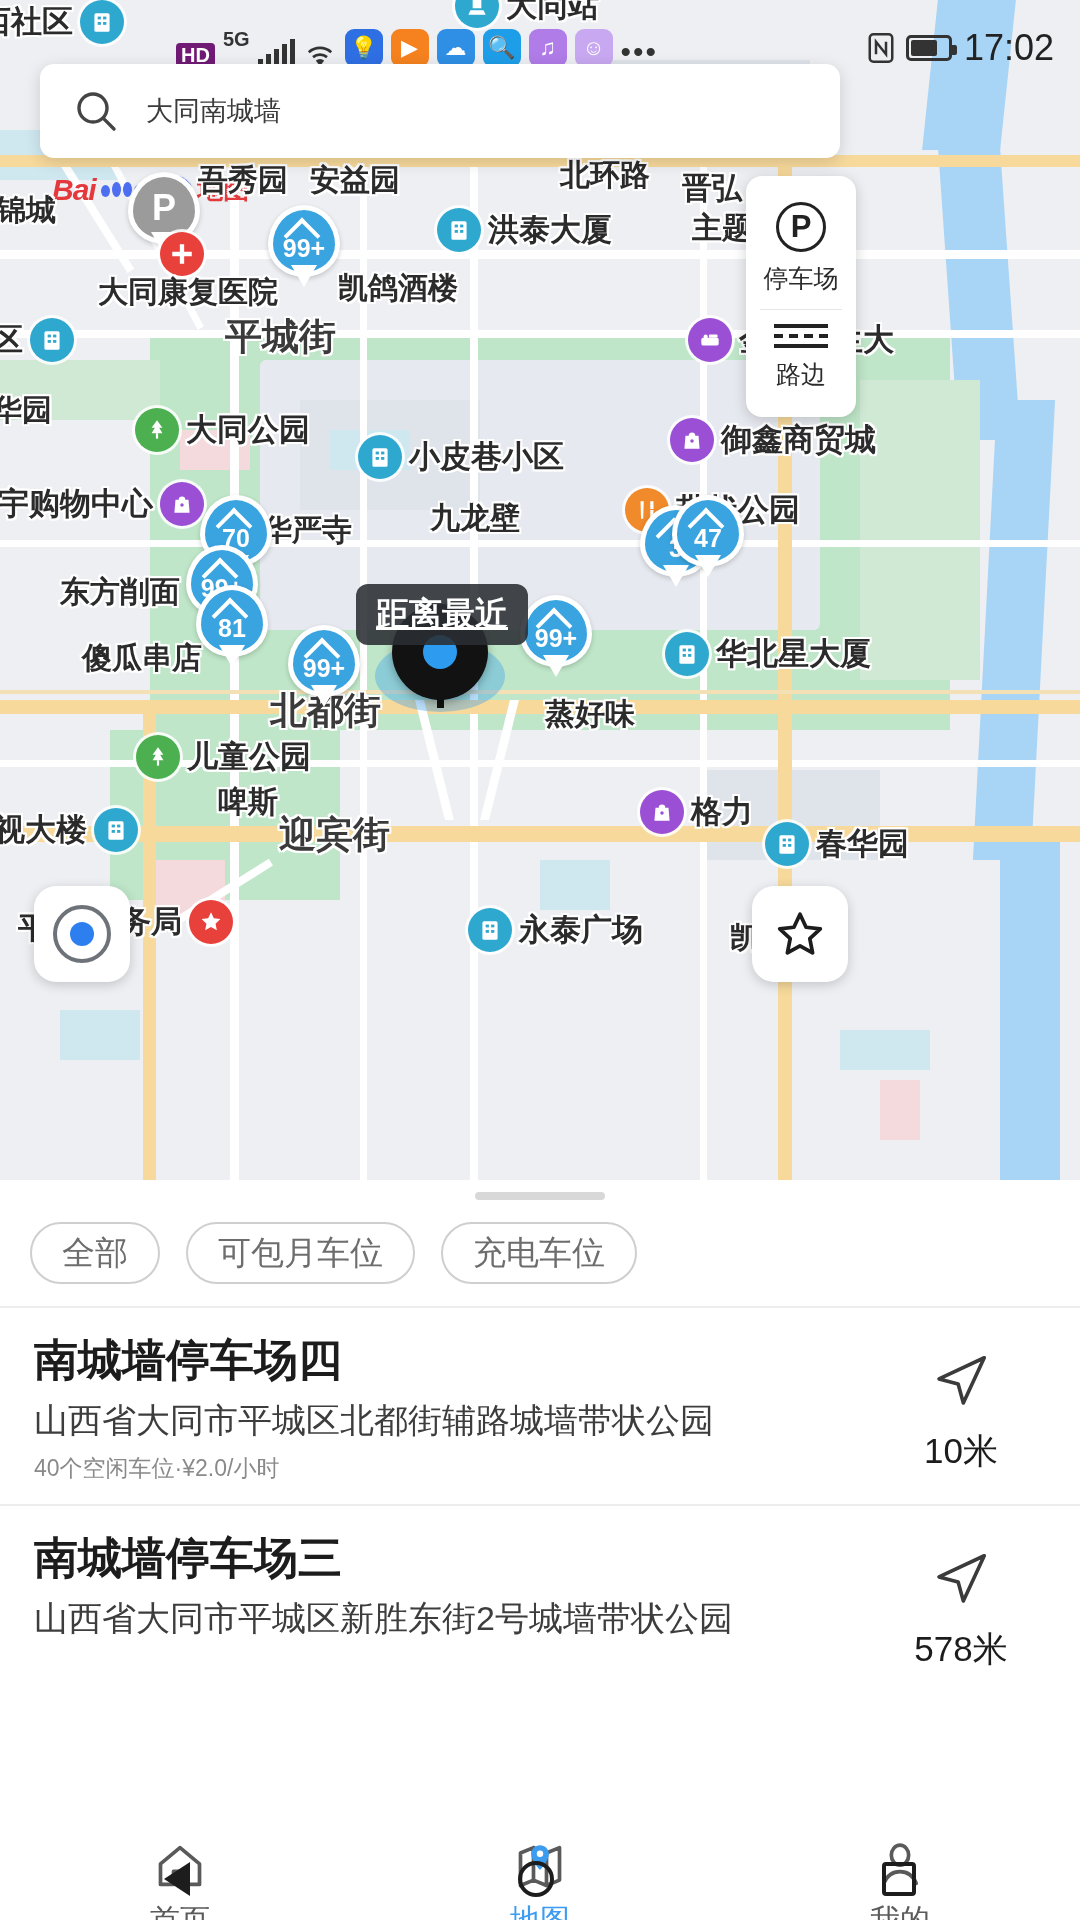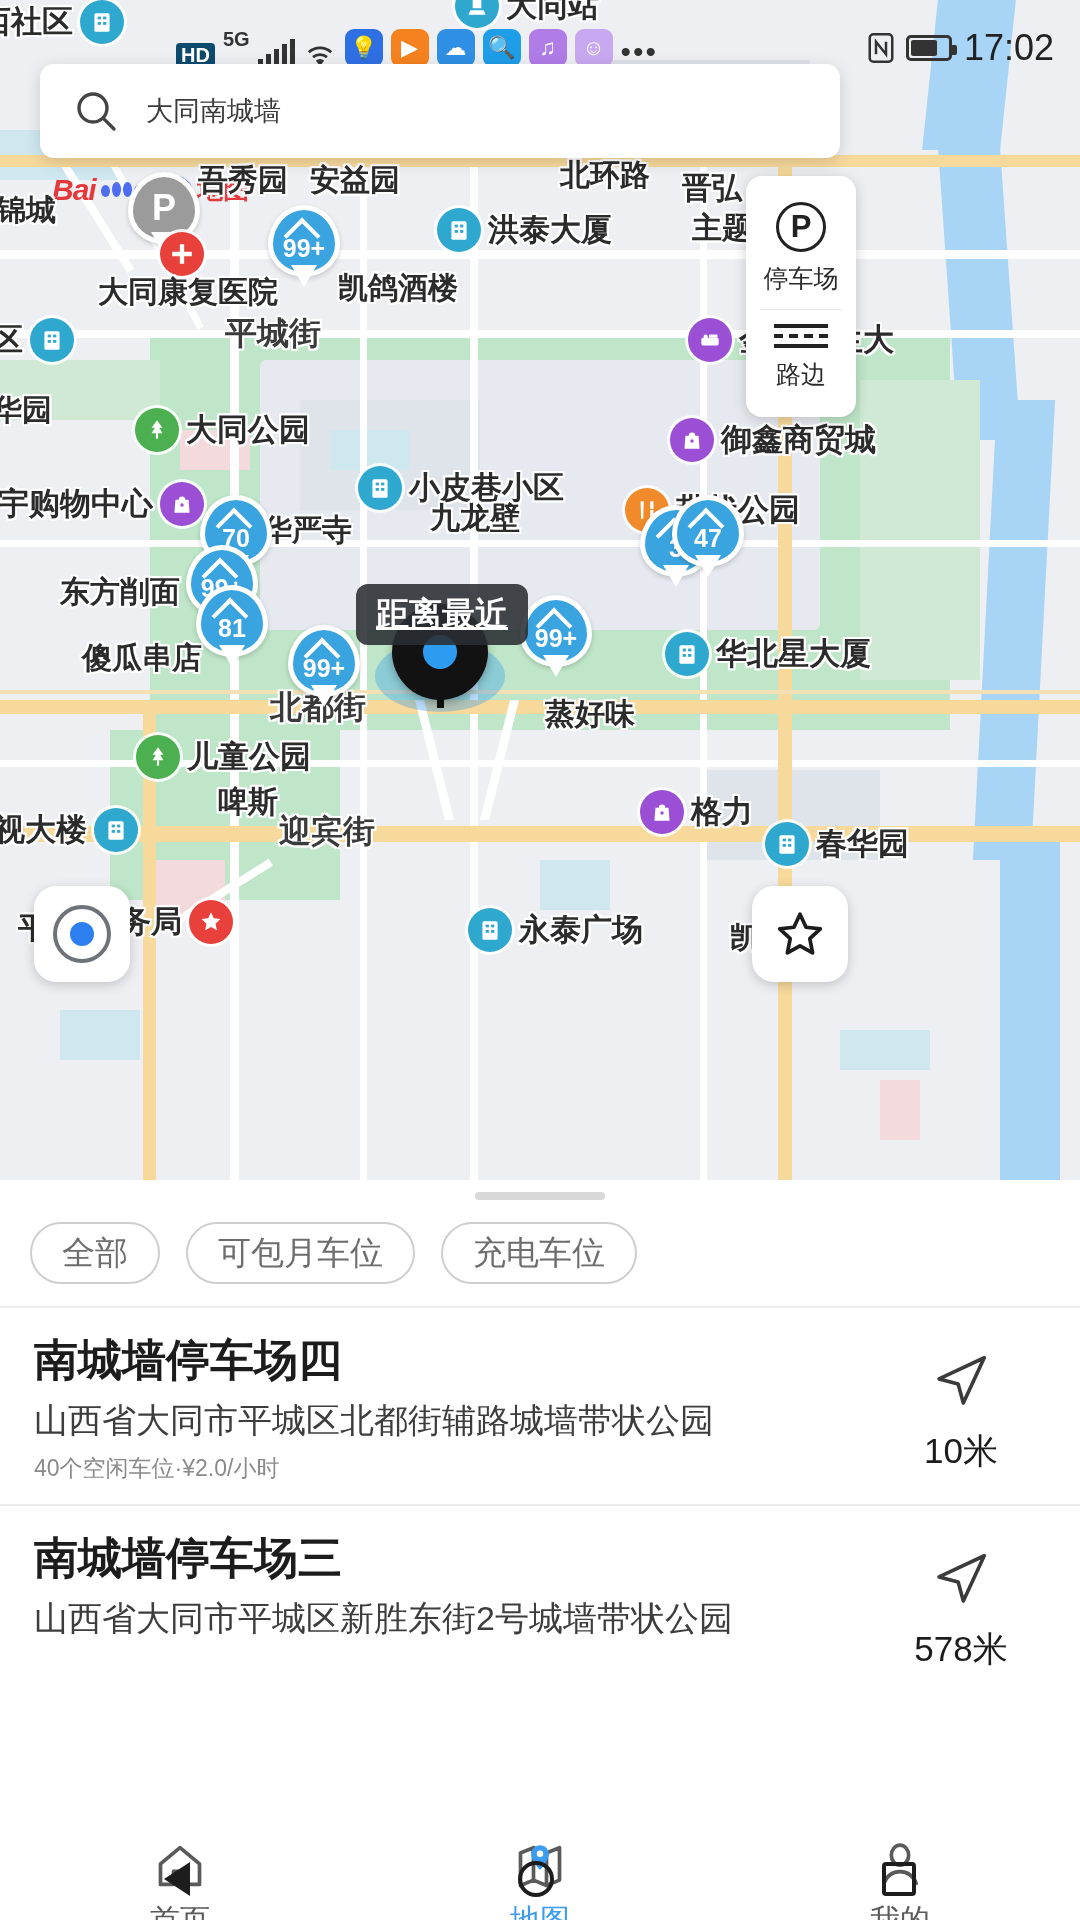--- a/index.html
+++ b/index.html
@@ -36,21 +36,21 @@
   .poi { position:absolute; display:flex; align-items:center; gap:7px; white-space:nowrap; }
   .poi .ic { width:44px; height:44px; border-radius:50%; display:flex; align-items:center;
              justify-content:center; color:#fff; flex:none;
              box-shadow:0 0 0 3px rgba(255,255,255,.85); }
   .ic-blue { background:#2fa8d0; }
   .ic-green { background:#4caf50; }
   .ic-purple { background:#9b4fd4; }
   .ic-red { background:#e8403a; }
   .poi .lbl { font-size:31px; font-weight:700; color:#2b2b2b;
               text-shadow:-2px 0 #fff,2px 0 #fff,0 -2px #fff,0 2px #fff,-2px -2px #fff,2px 2px #fff,2px -2px #fff,-2px 2px #fff; }
-  .streetlbl { position:absolute; font-size:32px; font-weight:700; color:#3a3a3a; white-space:nowrap;
+  .streetlbl { position:absolute; font-size:37px; font-weight:700; color:#3a3a3a; white-space:nowrap;
                text-shadow:-2px 0 #fff,2px 0 #fff,0 -2px #fff,0 2px #fff,-2px -2px #fff,2px 2px #fff,2px -2px #fff,-2px 2px #fff; }
   .plainlbl { position:absolute; font-size:30px; font-weight:700; color:#2b2b2b; white-space:nowrap;
               text-shadow:-2px 0 #fff,2px 0 #fff,0 -2px #fff,0 2px #fff,-2px -2px #fff,2px 2px #fff,2px -2px #fff,-2px 2px #fff; }
 
   
   .pin { position:absolute; width:72px; height:86px; }
   .pin .body { width:72px; height:72px; border-radius:50% 50% 50% 50%/55% 55% 45% 45%;
                background:#3aa4e0; border:5px solid #fff; box-sizing:border-box;
                display:flex; flex-direction:column; align-items:center; justify-content:center;
                box-shadow:0 2px 5px rgba(0,0,0,.18); }
@@ -102,21 +102,21 @@
           display:flex; align-items:center; justify-content:center; }
   .locdot { width:58px; height:58px; border-radius:50%; border:4px solid #6e7379;
             display:flex; align-items:center; justify-content:center; }
   .locdot i { width:24px; height:24px; border-radius:50%; background:#2d7ff0; display:block; }
 
   
   .statusbar { position:absolute; left:0; top:0; width:1080px; height:96px; z-index:40;
                display:flex; align-items:center; padding:0 26px; }
   .sb-left { display:flex; align-items:flex-end; gap:8px; flex:1; padding-left:150px; }
   .sb-right { display:flex; align-items:center; gap:12px; }
-  .hd { background:#0c4a6e; color:#fff; font-size:20px; font-weight:700; border-radius:4px;
+  .hd { background:#701a75; color:#fff; font-size:20px; font-weight:700; border-radius:4px;
         padding:2px 5px; line-height:1; }
   .g5 { font-size:20px; font-weight:700; color:#333; line-height:1; align-self:flex-start; }
   .bars { display:flex; align-items:flex-end; gap:3px; height:28px; }
   .bars i { display:block; width:5px; background:#333; }
   .bars i:nth-child(1){height:8px} .bars i:nth-child(2){height:13px}
   .bars i:nth-child(3){height:18px} .bars i:nth-child(4){height:23px} .bars i:nth-child(5){height:28px}
   .appic { width:38px; height:38px; border-radius:9px; display:flex; align-items:center;
            justify-content:center; color:#fff; font-size:22px; font-weight:700; }
   .dots3 { font-size:30px; color:#333; letter-spacing:2px; line-height:1; }
   .battery { width:46px; height:26px; border:3px solid #333; border-radius:5px; position:relative;
@@ -300,21 +300,21 @@
       </div>
       <div class="poi" style="left: 135px; top: 408px;">
         <span class="ic ic-green">
           <svg width="26" height="26" viewBox="0 0 24 24">
             <path fill="#fff" d="M12 3l5 7h-3l3 5H7l3-5H7z"></path>
             <rect x="11" y="15" width="2" height="5" fill="#fff"></rect>
           </svg>
         </span>
         <span class="lbl">大同公园</span>
       </div>
-      <div class="poi" style="left: 358px; top: 435px; margin-top: 31px;">
+      <div class="poi" style="left: 358px; top: 435px;">
         <span class="ic ic-blue">
           <svg width="26" height="26" viewBox="0 0 24 24">
             <rect x="5" y="4" width="14" height="17" rx="1.5" fill="#fff"></rect>
             <rect x="8" y="7" width="3" height="2.6" fill="#2fa8d0"></rect>
             <rect x="13" y="7" width="3" height="2.6" fill="#2fa8d0"></rect>
             <rect x="8" y="12" width="3" height="2.6" fill="#2fa8d0"></rect>
             <rect x="13" y="12" width="3" height="2.6" fill="#2fa8d0"></rect>
           </svg>
         </span>
         <span class="lbl">小皮巷小区</span>

